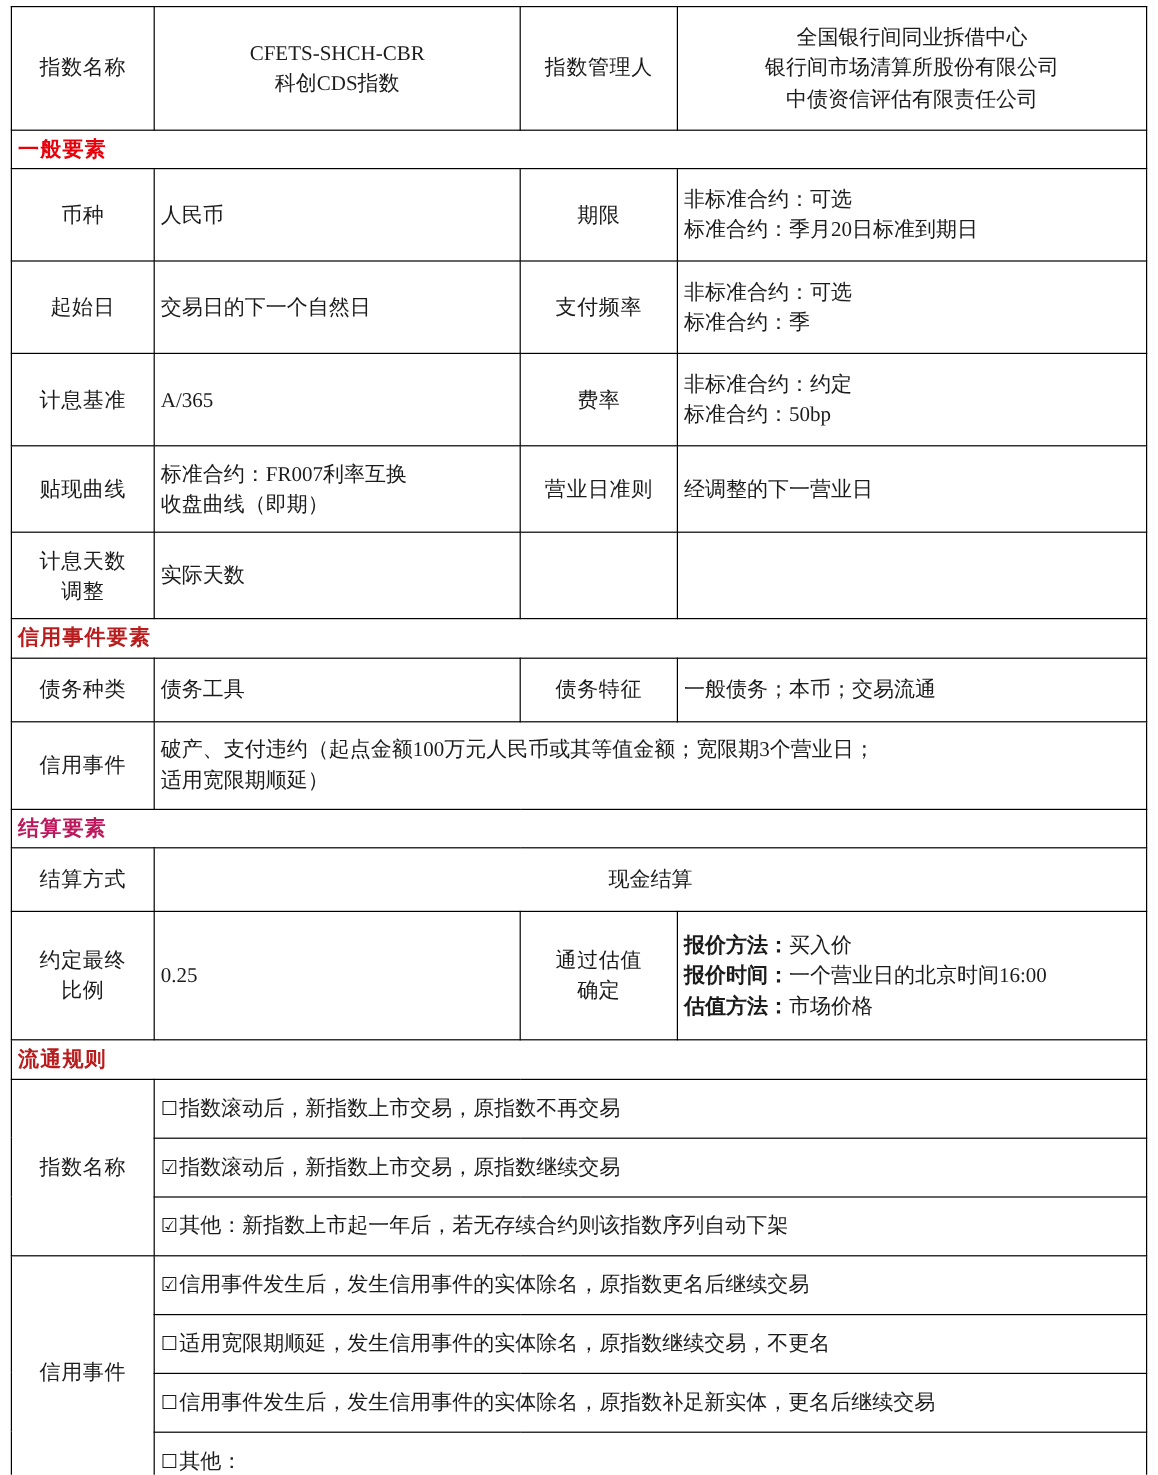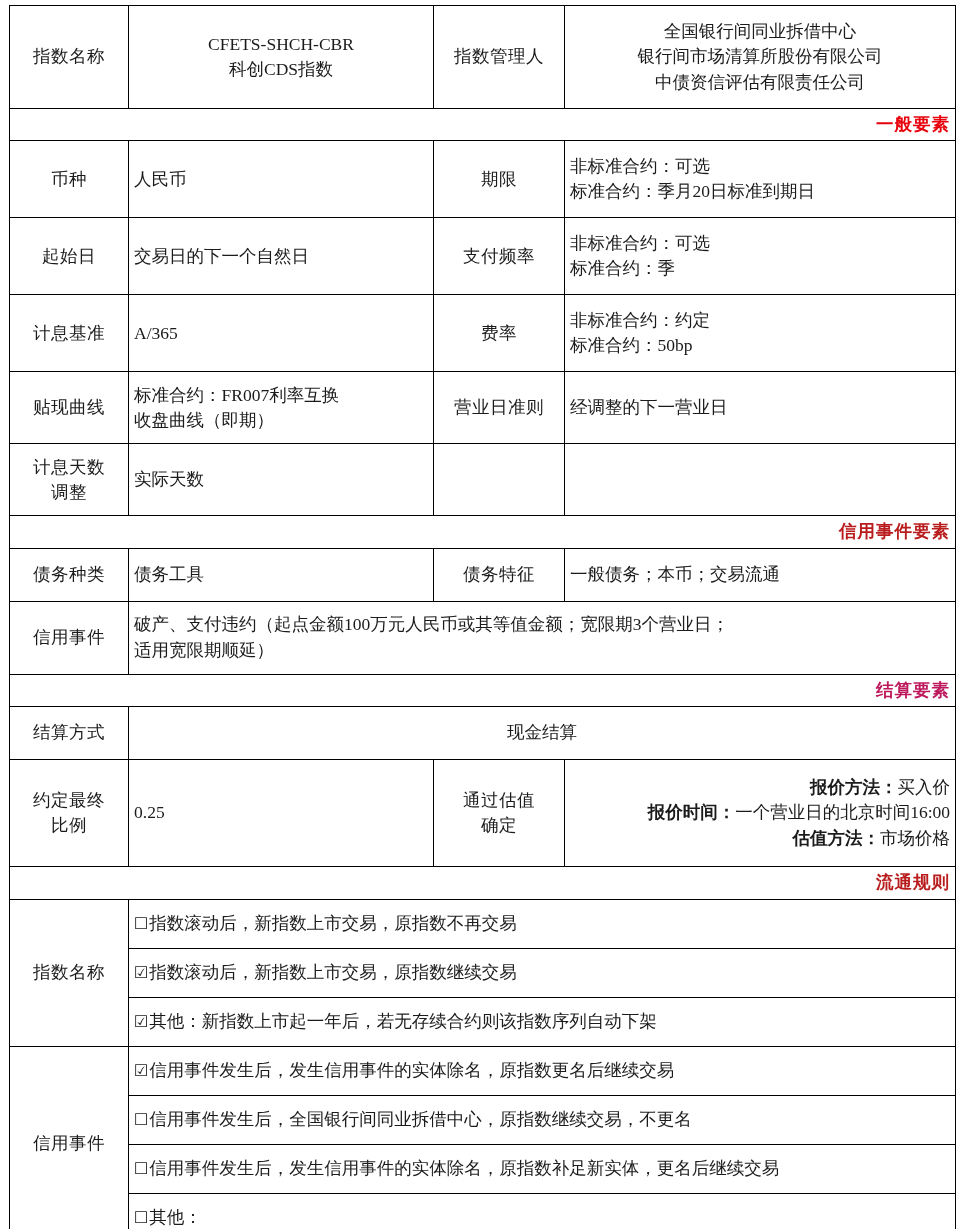--- a/index.html
+++ b/index.html
@@ -39,41 +39,41 @@
     text-align:center;
     font-size:18px;
     letter-spacing:.5px;
   }
   .val{
     text-align:left;
     font-size:17.5px;
   }
   .val.ctr{text-align:center;}
   .section{
-    text-align:right;
+    text-align:left;
     font-weight:bold;
     font-size:19px;
     letter-spacing:1px;
     padding-top:9px;
     padding-bottom:9px;
   }
   .multi{white-space:pre-line;line-height:1.5;}
   .opt{
     font-size:17.5px;
     line-height:1.4;
     white-space:nowrap;
   }
   .box{
     font-family:"DejaVu Sans",sans-serif;
     font-size:16px;
     padding-right:1px;
   }
   .kv b{font-weight:bold;}
   .kv{line-height:1.5;}
-  .nowrapline{white-space:nowrap;text-align:right;}
+  .nowrapline{white-space:nowrap;}
   .tight{padding-top:1px;padding-bottom:1px;margin-top:36px;}
 </style>
 </head>
 <body>
 
 <div id="sheet">
   <table class="spec">
     <colgroup>
       <col class="c1">
         <col class="c2">
@@ -203,21 +203,21 @@
       </tr>
 
       <tr>
         <td class="lbl" rowspan="4">信用事件</td>
         <td class="val opt tight" colspan="3" style="height:42px">
           <span class="box">☑</span><span>信用事件发生后，发生信用事件的实体除名，原指数更名后继续交易</span>
         </td>
       </tr>
       <tr>
         <td class="val opt tight" colspan="3" style="height:42px">
-          <span class="box">☐</span><span>信用事件发生后，全国银行间同业拆借中心，原指数继续交易，不更名</span>
+          <span class="box">☐</span><span>适用宽限期顺延，发生信用事件的实体除名，原指数继续交易，不更名</span>
         </td>
       </tr>
       <tr>
         <td class="val opt tight" colspan="3" style="height:42px">
           <span class="box">☐</span><span>信用事件发生后，发生信用事件的实体除名，原指数补足新实体，更名后继续交易</span>
         </td>
       </tr>
       <tr>
         <td class="val opt tight" colspan="3" style="height:42px">
           <span class="box">☐</span><span>其他：</span>

